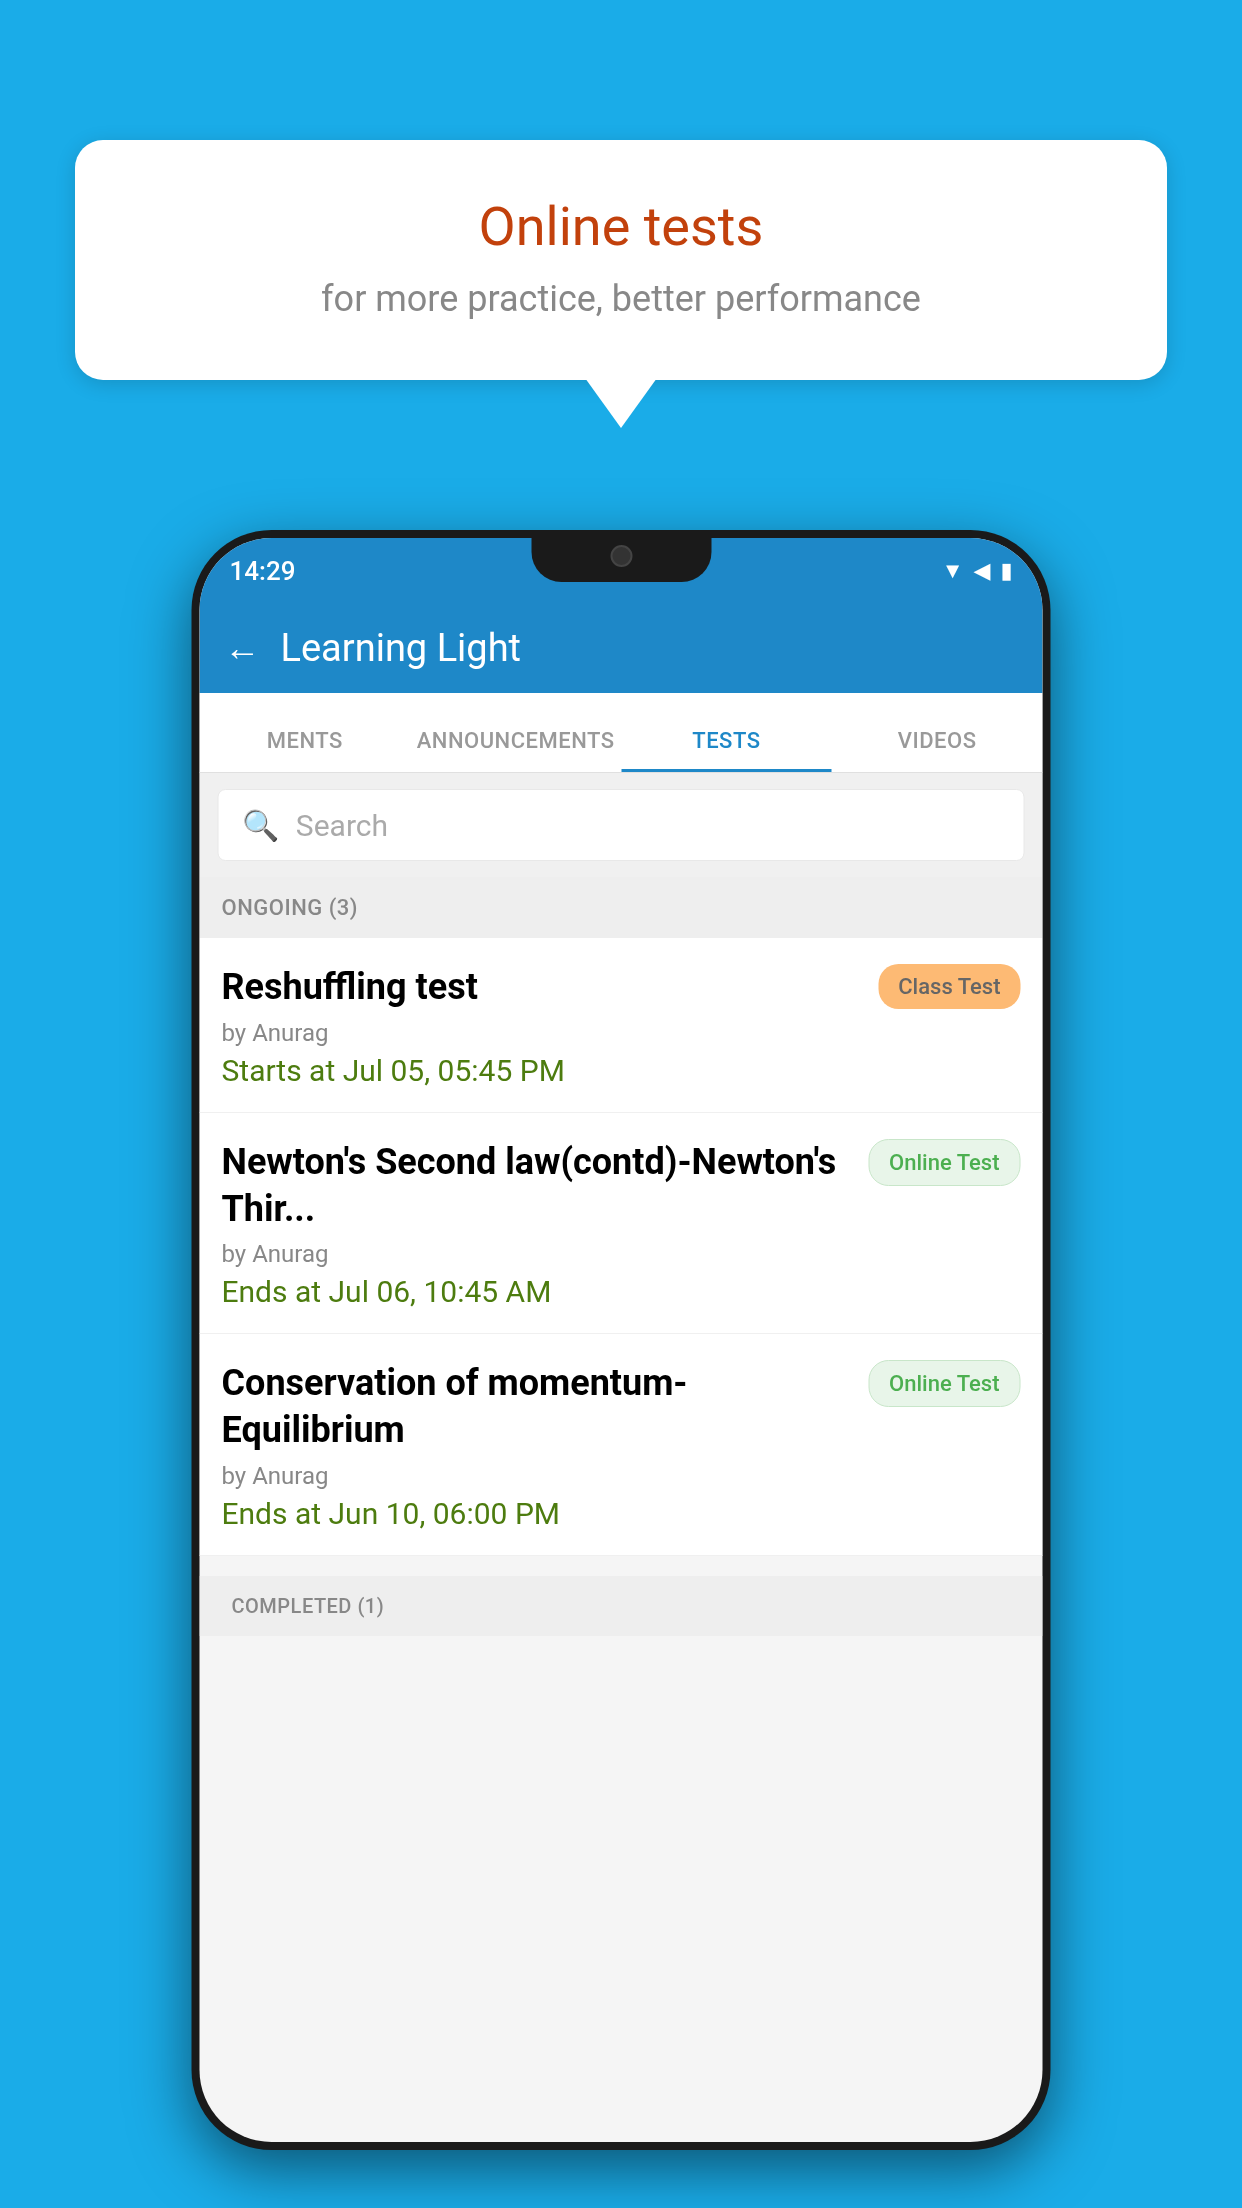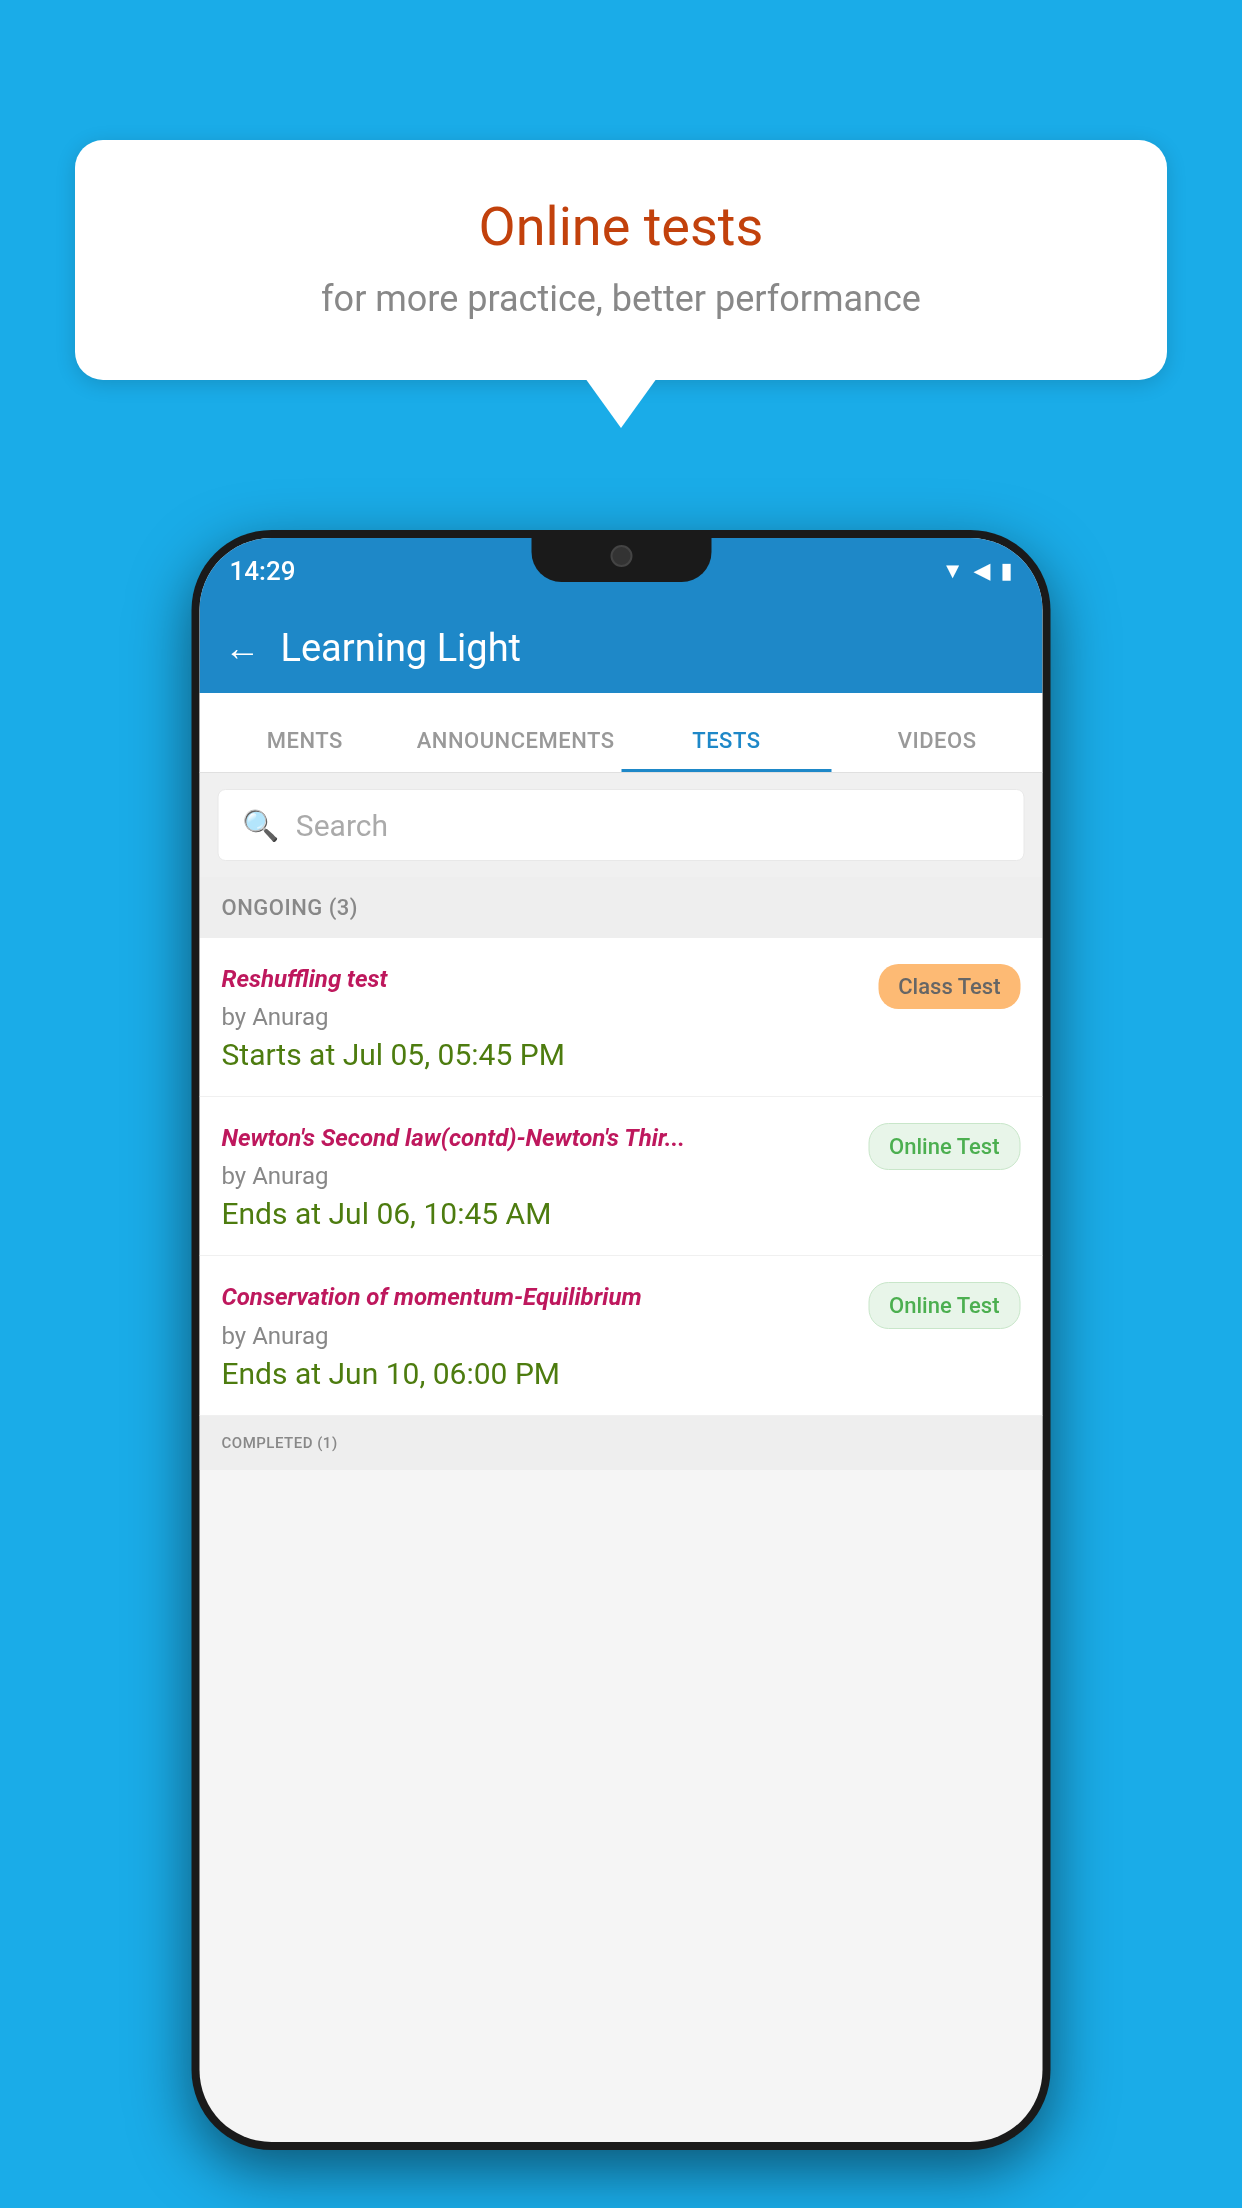--- a/index.html
+++ b/index.html
@@ -235,26 +235,25 @@
       align-items: flex-start;
       justify-content: space-between;
     }
 
     .test-info {
       flex: 1;
       margin-right: 16px;
     }
 
     .test-name {
-      font-size: 24px;
+      font-size: 36px;
       font-weight: 700;
-      color: #be185d;
+      color: #000000;
       margin-bottom: 8px;
       line-height: 1.3;
-      font-style: italic;
     }
 
     .test-author {
       font-size: 24px;
       color: #888;
       margin-bottom: 6px;
     }
 
     .test-time {
       font-size: 30px;
@@ -278,25 +277,26 @@
 
     .badge-online {
       background: #e8f5e9;
       color: #4caf50;
       border: 1px solid #c8e6c9;
     }
 
     
     .completed-header {
       background: #eeeeee;
-      padding: 18px 22px;
-      font-size: 15px;
+      padding: 18px 32px;
+      font-size: 20px;
       color: #888;
       font-weight: 500;
       letter-spacing: 0.5px;
+      margin-top: 20px;
     }
   </style>
 </head>
 <body>
 
 <div class="speech-bubble">
   <div class="speech-bubble-title">Online tests</div>
   <div class="speech-bubble-subtitle">for more practice, better performance</div>
 </div>
 

